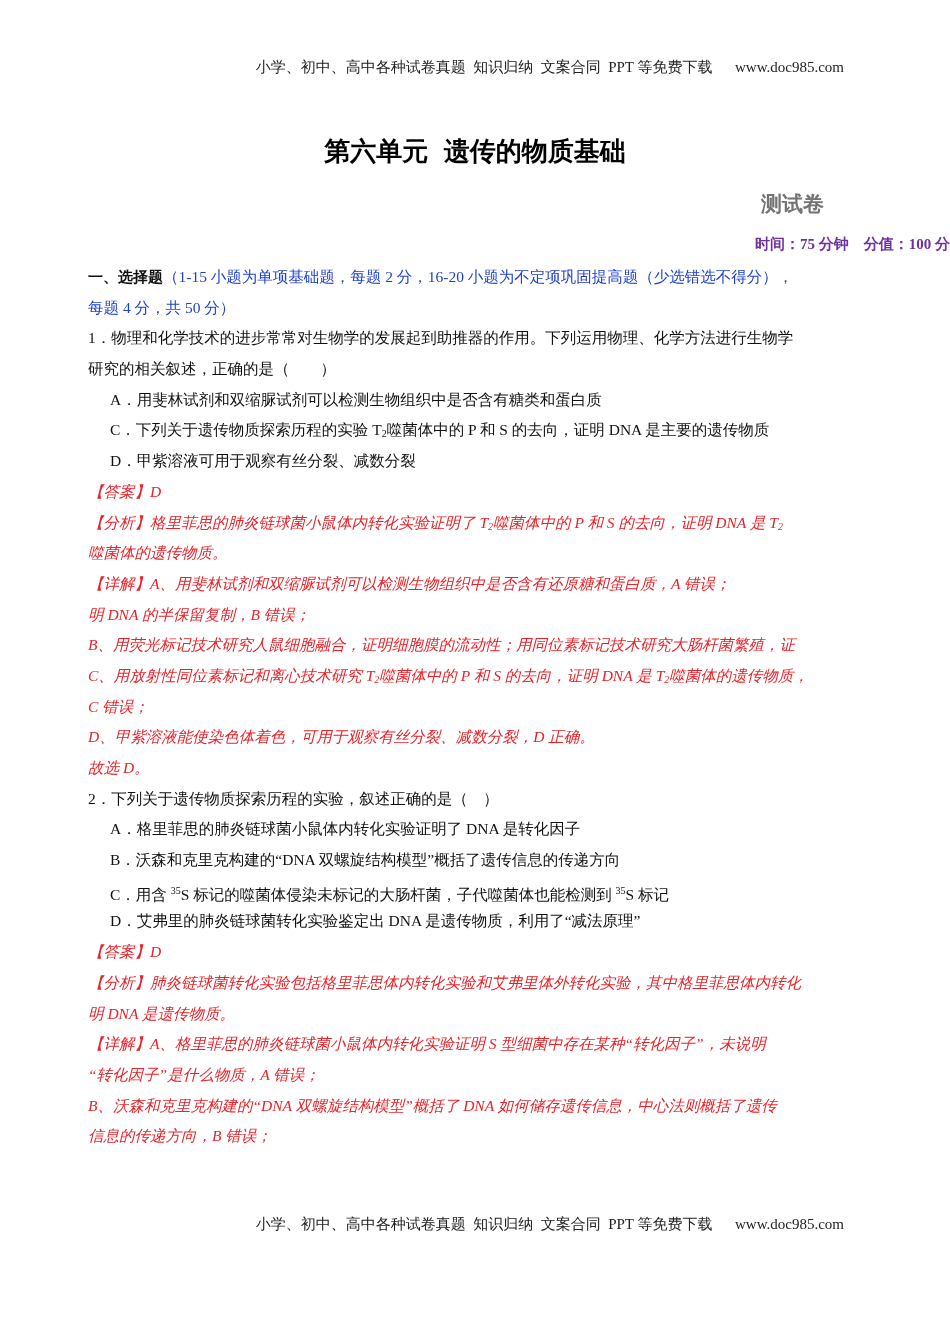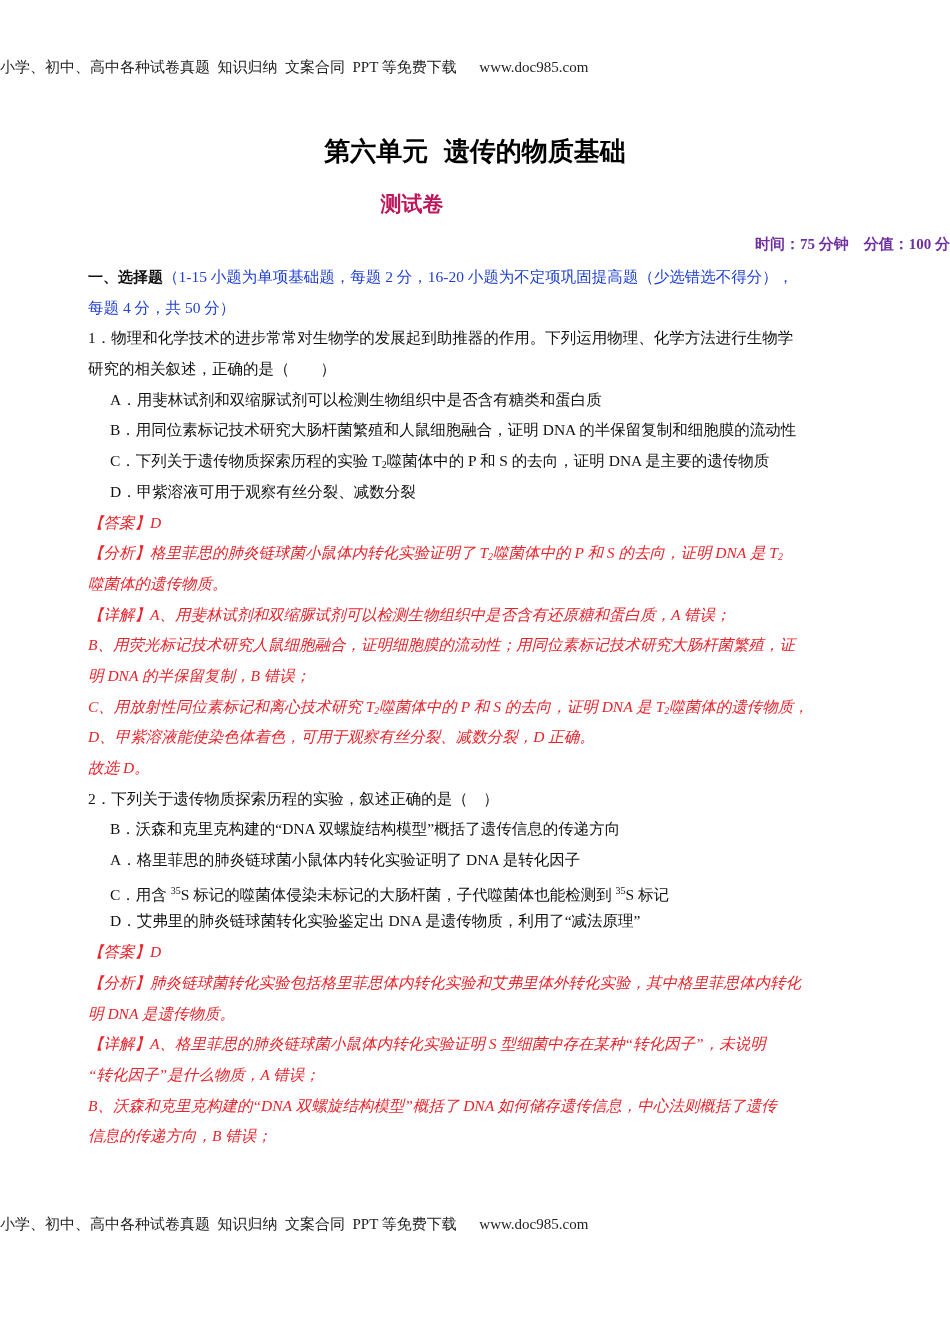--- a/index.html
+++ b/index.html
@@ -1,25 +1,25 @@
 <!DOCTYPE html>
 <html><head>
 <meta charset="utf-8">
 <style>
   html, body { margin: 0; padding: 0; background: #ffffff; }
   body { width: 950px; height: 1344px; position: relative; overflow: hidden;
          font-family: "Liberation Serif", "DejaVu Serif", serif; color: #111; }
-  .hdr { position: absolute; left: 0; width: 844px; text-align: left;
+  .hdr { position: absolute; left: 0; width: 844px; text-align: right;
          font-size: 15px; color: #222; white-space: pre; }
   .title { position: absolute; left: 0; width: 950px; top: 134px; text-align: center;
            font-family: Liberation Mono, monospace; font-weight: bold;
            font-size: 26px; color: #000; }
-  .subtitle { position: absolute; left: 0; width: 824px; top: 190px; text-align: center;
+  .subtitle { position: absolute; left: 0; width: 824px; top: 190px; text-align: right;
               font-family: "DejaVu Sans", "Liberation Sans", sans-serif; font-weight: bold;
-              font-size: 21px; color: #be185d; }
+              font-size: 21px; color: #737373; }
   .meta { position: absolute; left: 0; width: 950px; top: 235px; text-align: right;
           font-size: 15px; font-weight: bold; color: #7030a0; white-space: pre; }
   .content { position: absolute; left: 88px; top: 262px; width: 775px;
              font-size: 15.5px; line-height: 30.7px; }
   .line { white-space: nowrap; height: 30.7px; }
   .ind { padding-left: 22px; }
   .red { color: #e8232a; font-style: italic; }
   .blue { color: #1f3fcf; }
   .bold { font-weight: bold; font-family: "DejaVu Sans", "Liberation Sans", sans-serif; font-size: 15px; }
   sub { font-size: 10px; vertical-align: -2px; }
@@ -36,36 +36,36 @@
 
 <div class="content">
   <div class="line">
     <span class="bold">一、选择题</span><span class="blue">（1-15 小题为单项基础题，每题 2 分，16-20 小题为不定项巩固提高题（少选错选不得分），</span>
   </div>
   <div class="line blue">每题 4 分，共 50 分）</div>
 
   <div class="line">1．物理和化学技术的进步常常对生物学的发展起到助推器的作用。下列运用物理、化学方法进行生物学</div>
   <div class="line">研究的相关叙述，正确的是（　　）</div>
   <div class="line ind">A．用斐林试剂和双缩脲试剂可以检测生物组织中是否含有糖类和蛋白质</div>
-  <div class="line ind">B．用同位素标记技术研究大肠杆菌繁殖和人鼠细胞融合，证明 DNA 的半保留复制和细胞膜的流动性</div>
   <div class="line ind"><span>C．下列关于遗传物质探索历程的实验 T</span><sub>2</sub><span>噬菌体中的 P 和 S 的去向，证明 DNA 是主要的遗传物质</span></div>
   <div class="line ind">D．甲紫溶液可用于观察有丝分裂、减数分裂</div>
   <div class="line red">【答案】D</div>
   <div class="line red"><span>【分析】</span><span>格里菲思的肺炎链球菌小鼠体内转化实验证明了 T</span><sub>2</sub><span>噬菌体中的 P 和 S 的去向，证明 DNA 是 T</span><sub>2</sub></div>
   <div class="line red">噬菌体的遗传物质。</div>
   <div class="line red"><span>【详解】</span><span>A、用斐林试剂和双缩脲试剂可以检测生物组织中是否含有还原糖和蛋白质，A 错误；</span></div>
+  <div class="line red">明 DNA 的半保留复制，B 错误；</div>
   <div class="line red">B、用荧光标记技术研究人鼠细胞融合，证明细胞膜的流动性；用同位素标记技术研究大肠杆菌繁殖，证</div>
-  <div class="line red">明 DNA 的半保留复制，B 错误；</div>
   <div class="line red"><span>C、用放射性同位素标记和离心技术研究 T</span><sub>2</sub><span>噬菌体中的 P 和 S 的去向，证明 DNA 是 T</span><sub>2</sub><span>噬菌体的遗传物质，</span></div>
+  <div class="line red">C 错误；</div>
   <div class="line red">D、甲紫溶液能使染色体着色，可用于观察有丝分裂、减数分裂，D 正确。</div>
   <div class="line red">故选 D。</div>
 
   <div class="line">2．下列关于遗传物质探索历程的实验，叙述正确的是（　）</div>
+  <div class="line ind">A．格里菲思的肺炎链球菌小鼠体内转化实验证明了 DNA 是转化因子</div>
   <div class="line ind">B．沃森和克里克构建的“DNA 双螺旋结构模型”概括了遗传信息的传递方向</div>
-  <div class="line ind">A．格里菲思的肺炎链球菌小鼠体内转化实验证明了 DNA 是转化因子</div>
   <div class="line ind"><span>C．用含 </span><sup>35</sup><span>S 标记的噬菌体侵染未标记的大肠杆菌，子代噬菌体也能检测到 </span><sup>35</sup><span>S 标记</span></div>
   <div class="line ind">D．艾弗里的肺炎链球菌转化实验鉴定出 DNA 是遗传物质，利用了“减法原理”</div>
   <div class="line red">【答案】D</div>
   <div class="line red"><span>【分析】</span><span>肺炎链球菌转化实验包括格里菲思体内转化实验和艾弗里体外转化实验，其中格里菲思体内转化</span></div>
   <div class="line red">明 DNA 是遗传物质。</div>
   <div class="line red"><span>【详解】</span><span>A、格里菲思的肺炎链球菌小鼠体内转化实验证明 S 型细菌中存在某种“转化因子”，未说明</span></div>
   <div class="line red">“转化因子”是什么物质，A 错误；</div>
   <div class="line red">B、沃森和克里克构建的“DNA 双螺旋结构模型”概括了 DNA 如何储存遗传信息，中心法则概括了遗传</div>
   <div class="line red">信息的传递方向，B 错误；</div>
 </div>

